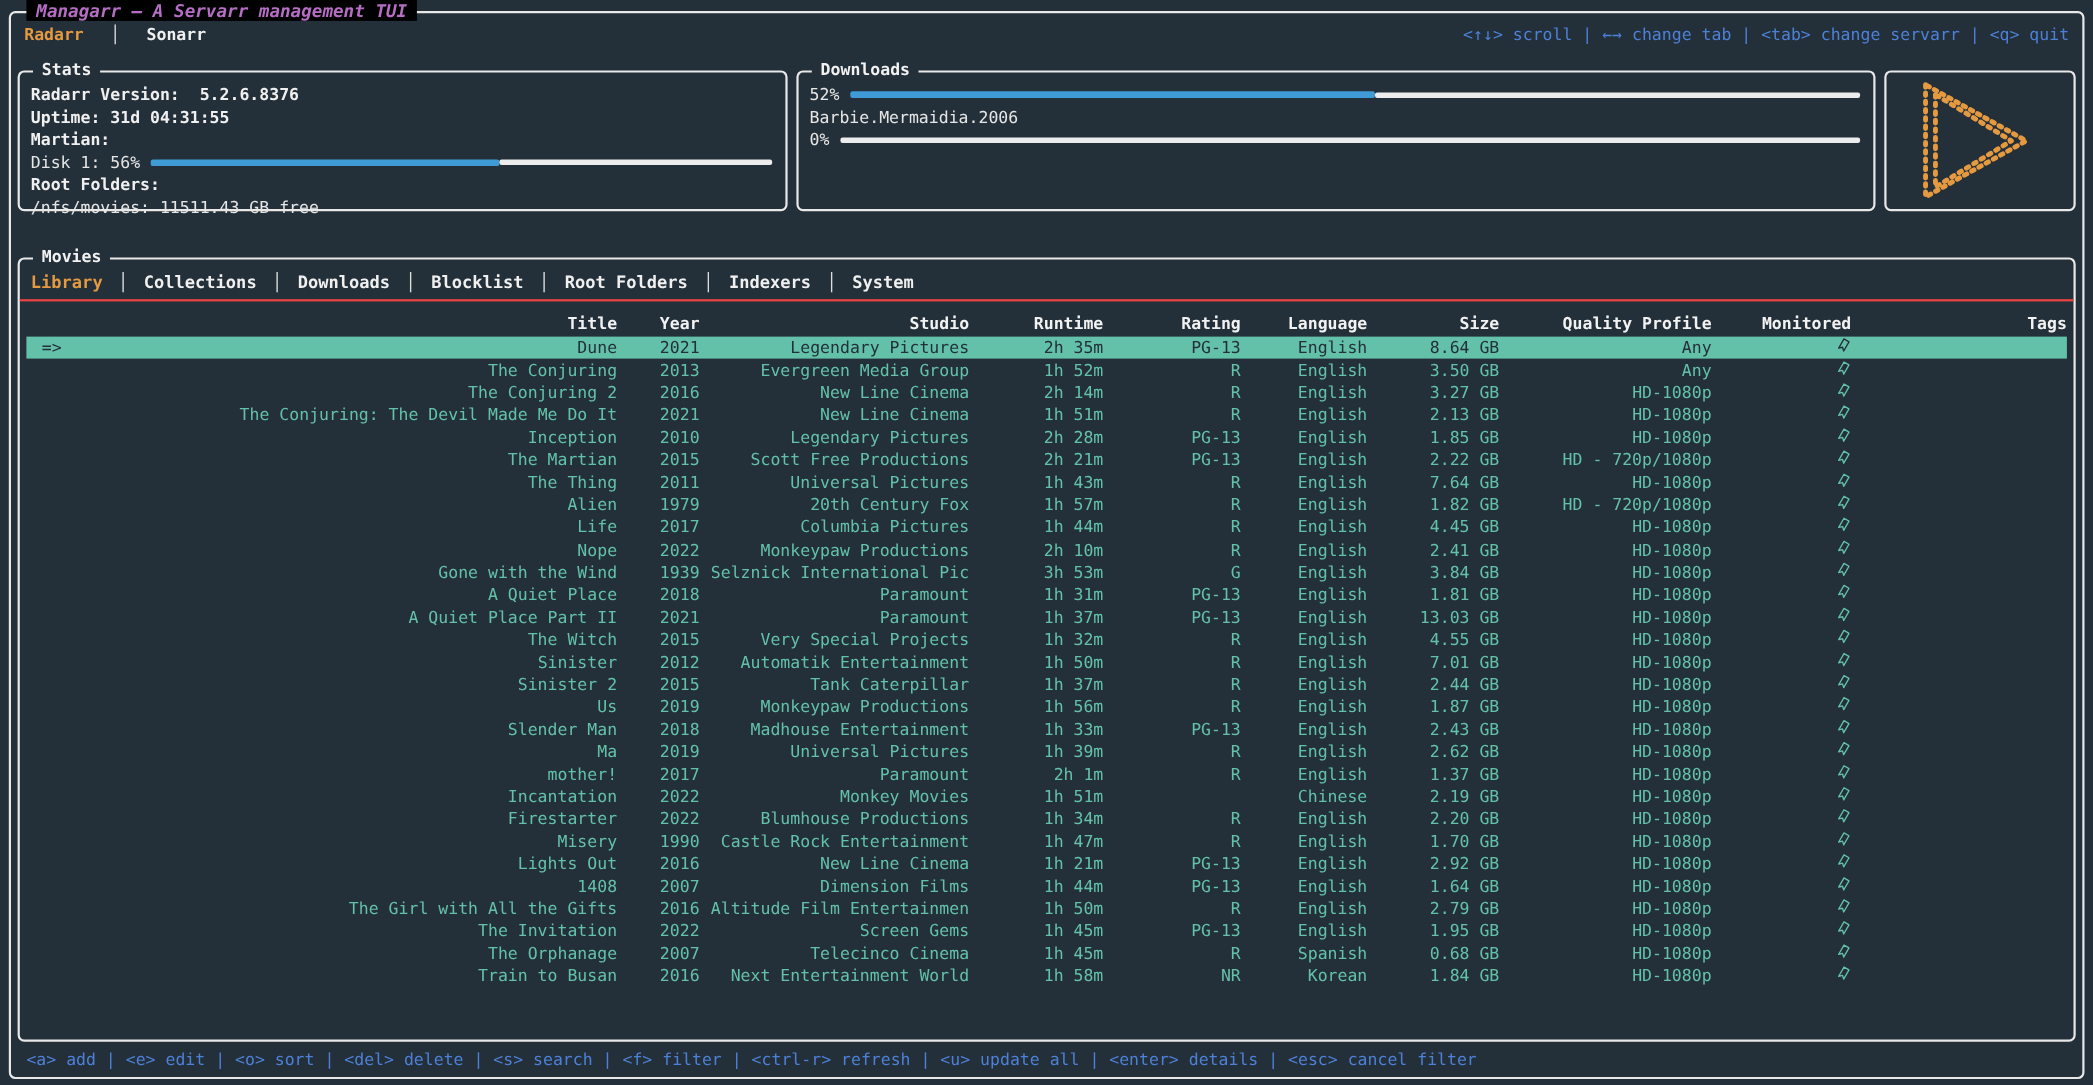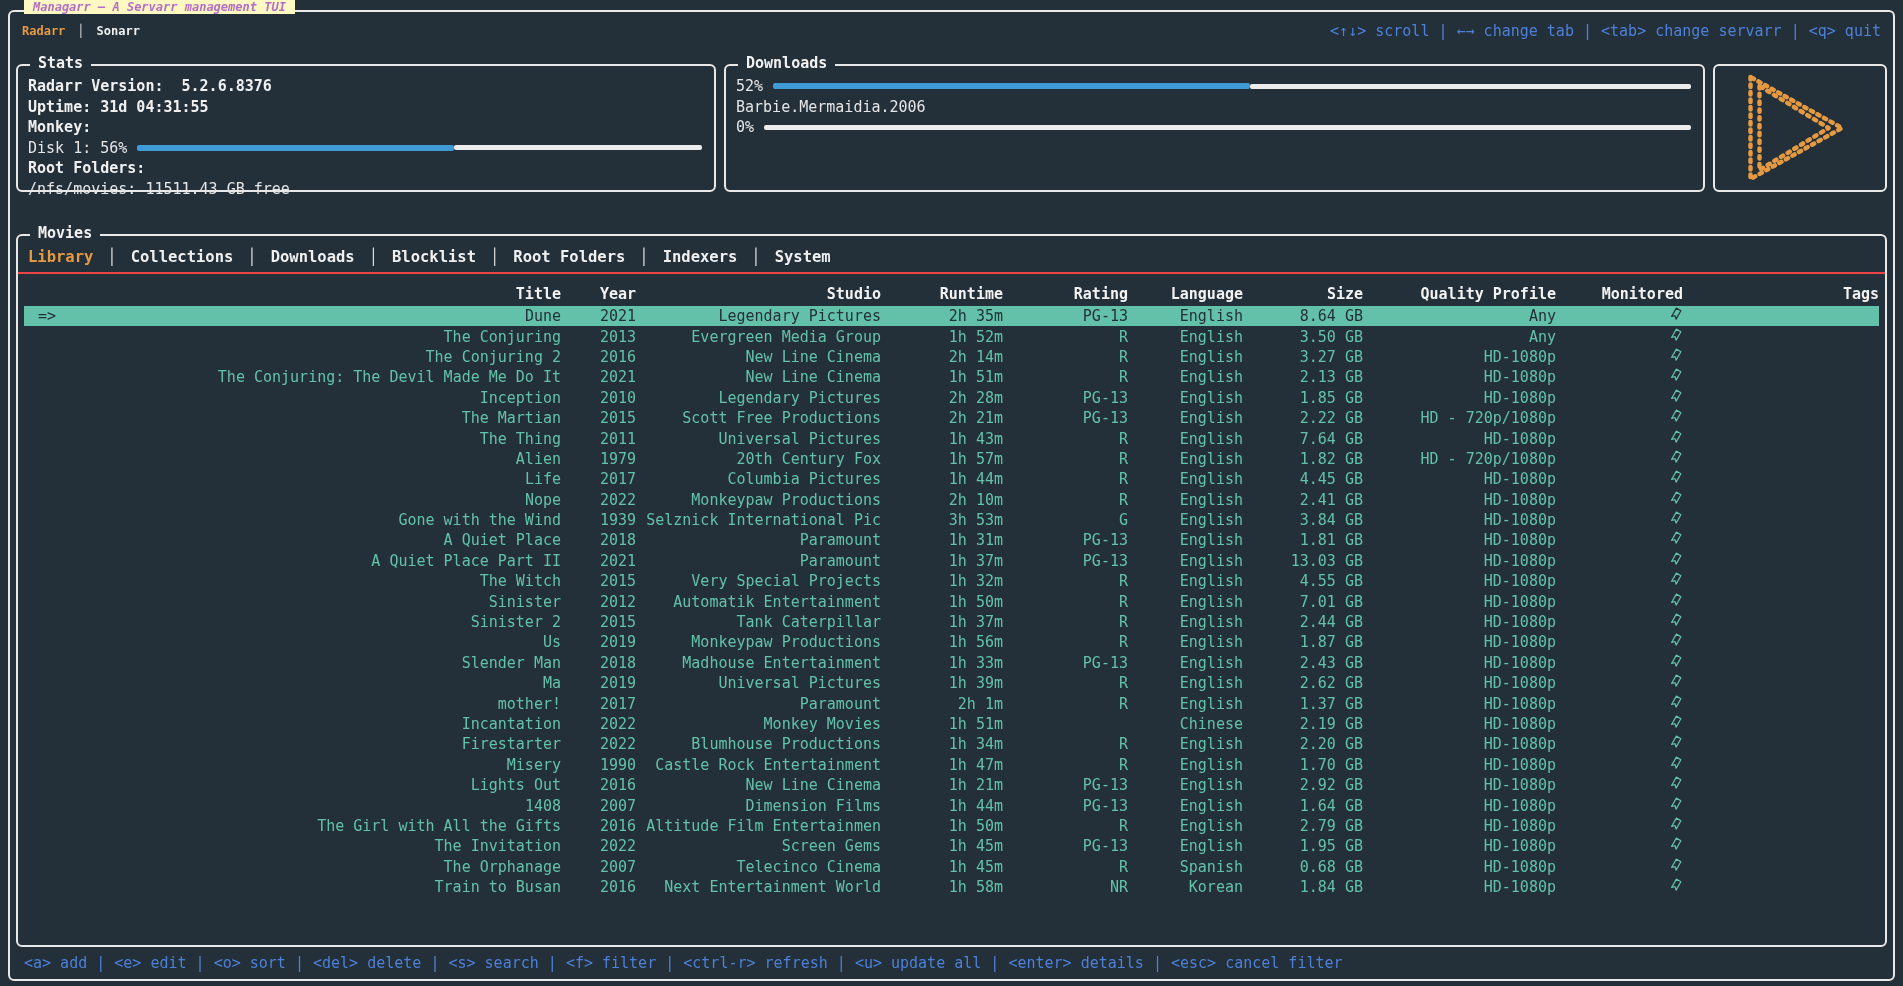--- a/index.html
+++ b/index.html
@@ -11,29 +11,29 @@
     font-size:15px; color:#e6e6e6;
     overflow:hidden;
   }
   .screen { position:relative; width:1903px; height:986px; }
   .frame {
     position:absolute; left:8px; right:8px; top:10px; bottom:5px;
     border:2px solid #e8e8e8; border-radius:6px;
   }
   .frame-title {
     position:absolute; top:-12px; left:14px;
-    background:#fef9c3; padding:0 9px;
-    color:#b56ec4; font-style:italic; font-weight:bold; font-size:12px;
+    background:#000000; padding:0 9px;
+    color:#b56ec4; font-style:italic; font-weight:bold; font-size:16px;
     white-space:pre;
   }
   .frame-content { display:flex; flex-direction:column; height:100%; padding:0 6px; }
 
   
   .topbar { margin-top:7px; height:24px; display:flex; justify-content:space-between; align-items:center; padding:0 6px; }
-  .servarr-tabs { display:flex; align-items:center; gap:12px; font-weight:bold; font-size:12px; }
+  .servarr-tabs { display:flex; align-items:center; gap:24px; font-weight:bold; font-size:15px; }
   .tab-sep { color:#dcdcdc; font-weight:normal; }
   .tab-active { color:#e59a41; }
   .tab-inactive { color:#f0f0f0; }
   .help-bar { color:#4d80d8; white-space:pre; }
   .help-item { white-space:pre; }
   .help-sep { white-space:pre; }
 
   
   .boxes { margin-top:21px; height:128px; display:flex; gap:8px; }
   .tbox { position:relative; border:2px solid #e8e8e8; border-radius:6px; }
@@ -99,21 +99,21 @@
           </div>
         <div class="help-bar" id="top-help"><span class="help-item">&lt;↑↓&gt; scroll</span><span class="help-sep"> | </span><span class="help-item">←→ change tab</span><span class="help-sep"> | </span><span class="help-item">&lt;tab&gt; change servarr</span><span class="help-sep"> | </span><span class="help-item">&lt;q&gt; quit</span></div>
       </div>
 
       <div class="boxes">
 
         <div class="tbox stats-box">
           <div class="tbox-title">Stats</div>
           <div class="sline bold"><span id="stats-version">Radarr Version:  5.2.6.8376</span></div>
           <div class="sline bold"><span id="stats-uptime">Uptime: 31d 04:31:55</span></div>
-          <div class="sline bold">Monkey:</div>
+          <div class="sline bold">Martian:</div>
           <div class="sline gauge-row">
             <span id="disk-label">Disk 1: 56%</span>
             <span class="gauge">
               <span class="gauge-fill" id="disk-fill" style="width: 56%;"></span><span class="gauge-rest"></span>
             </span>
           </div>
           <div class="sline bold">Root Folders:</div>
           <div class="sline">/nfs/movies: 11511.43 GB free</div>
         </div>
 

